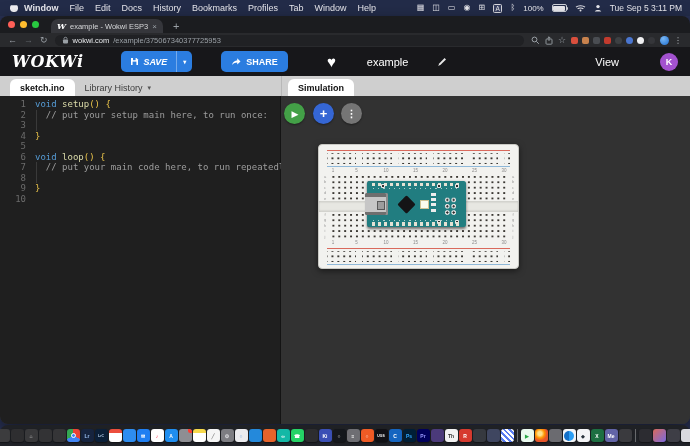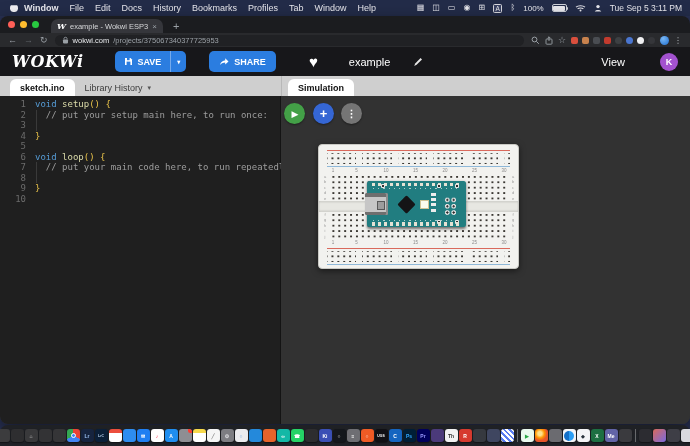--- a/index.html
+++ b/index.html
@@ -43,32 +43,32 @@
   .urlbar{flex:1;display:flex;align-items:center;gap:4px;height:11px;background:#202124;
           border-radius:6px;padding:0 7px;font-size:7.5px;}
   .url-domain{color:#e8eaed;}
   .url-path{color:#9aa0a6;}
   .omni-right{display:flex;align-items:center;gap:5px;}
   .ext-dot{width:7px;height:7px;border-radius:2px;display:inline-block;}
   .profile-badge{width:9px;height:9px;border-radius:50%;background:radial-gradient(circle at 35% 30%,#7ab8f5,#1f6fd0);}
   .kebab{color:#bdc1c6;font-size:8px;}
 
   
-  .wokwi-header{height:29px;background:#17171a;display:flex;align-items:center;padding:0 12px;gap:19px;flex:0 0 auto;}
+  .wokwi-header{height:29px;background:#17171a;display:flex;align-items:center;padding:0 12px;gap:25px;flex:0 0 auto;}
   .logo{font-family:"DejaVu Serif",serif;font-style:italic;font-weight:bold;font-size:16px;color:#fff;
         letter-spacing:0.5px;margin-right:12px;}
   .btn-save{display:flex;align-items:stretch;border-radius:5px;color:#fff;font-size:9px;font-weight:bold;
             height:21px;overflow:hidden;}
-  .save-main{display:flex;align-items:center;gap:5px;padding:4px 9px;}
+  .save-main{display:flex;align-items:center;gap:5px;padding:4px 9px;font-style:italic;}
   .save-caret{border-left:1px solid rgba(255,255,255,.35);width:15px;display:flex;align-items:center;
               justify-content:center;font-size:6px;}
   .btn-share{display:flex;align-items:center;gap:5px;padding:0 10px;border-radius:5px;color:#fff;
              font-size:9px;font-weight:bold;height:21px;margin-left:4px;}
   .heart{color:#fff;font-size:15px;margin-left:14px;line-height:15px;}
-  .project-name{font-size:11px;color:#fff;margin-left:12px;}
+  .project-name{font-size:11px;color:#fff;margin-left:6px;}
   .pencil-ic{margin-left:4px;display:flex;}
   .hspacer{flex:1;}
   .docs{font-size:11px;color:#fff;margin-right:16px;}
   .avatar{width:18px;height:18px;border-radius:50%;color:#fff;font-size:9px;font-weight:bold;
           display:flex;align-items:center;justify-content:center;}
 
   
   .tabs-row{height:20px;background:#cfcfcf;display:flex;flex:0 0 auto;}
   .tabs-left{width:281px;display:flex;align-items:flex-end;padding-left:10px;box-sizing:border-box;}
   .tabs-right{flex:1;display:flex;align-items:flex-end;padding-left:6px;border-left:1px solid #b8b8b8;}
@@ -221,21 +221,21 @@
   <div class="omnibox">
     <span class="nav-ic">←</span>
     <span class="nav-ic dim">→</span>
     <span class="nav-ic">↻</span>
     <div class="urlbar">
       <svg width="7" height="8">
           <rect x="1" y="3.4" width="5" height="4" rx="0.8" fill="#9aa0a6"></rect>
           <path d="M2 3.4 V2.4 C2 0.9 5 0.9 5 2.4 V3.4" fill="none" stroke="#9aa0a6" stroke-width="0.9"></path>
         </svg>
       <span class="url-domain">wokwi.com</span>
-        <span class="url-path">/projects/375067340377725953</span>
+        <span class="url-path">/example/375067340377725953</span>
     </div>
     <span class="omni-right">
       <svg width="9" height="9">
           <circle cx="3.5" cy="3.5" r="2.4" fill="none" stroke="#9aa0a6" stroke-width="1"></circle>
           <line x1="5.4" y1="5.4" x2="7.8" y2="7.8" stroke="#9aa0a6" stroke-width="1"></line>
         </svg>
       <svg width="8" height="9">
           <rect x="1" y="3" width="6" height="5.2" rx="0.8" fill="none" stroke="#9aa0a6" stroke-width="0.9"></rect>
           <line x1="4" y1="0.8" x2="4" y2="5" stroke="#9aa0a6" stroke-width="0.9"></line>
           <path d="M2.6 2.2 L4 0.8 L5.4 2.2" fill="none" stroke="#9aa0a6" stroke-width="0.9"></path>

